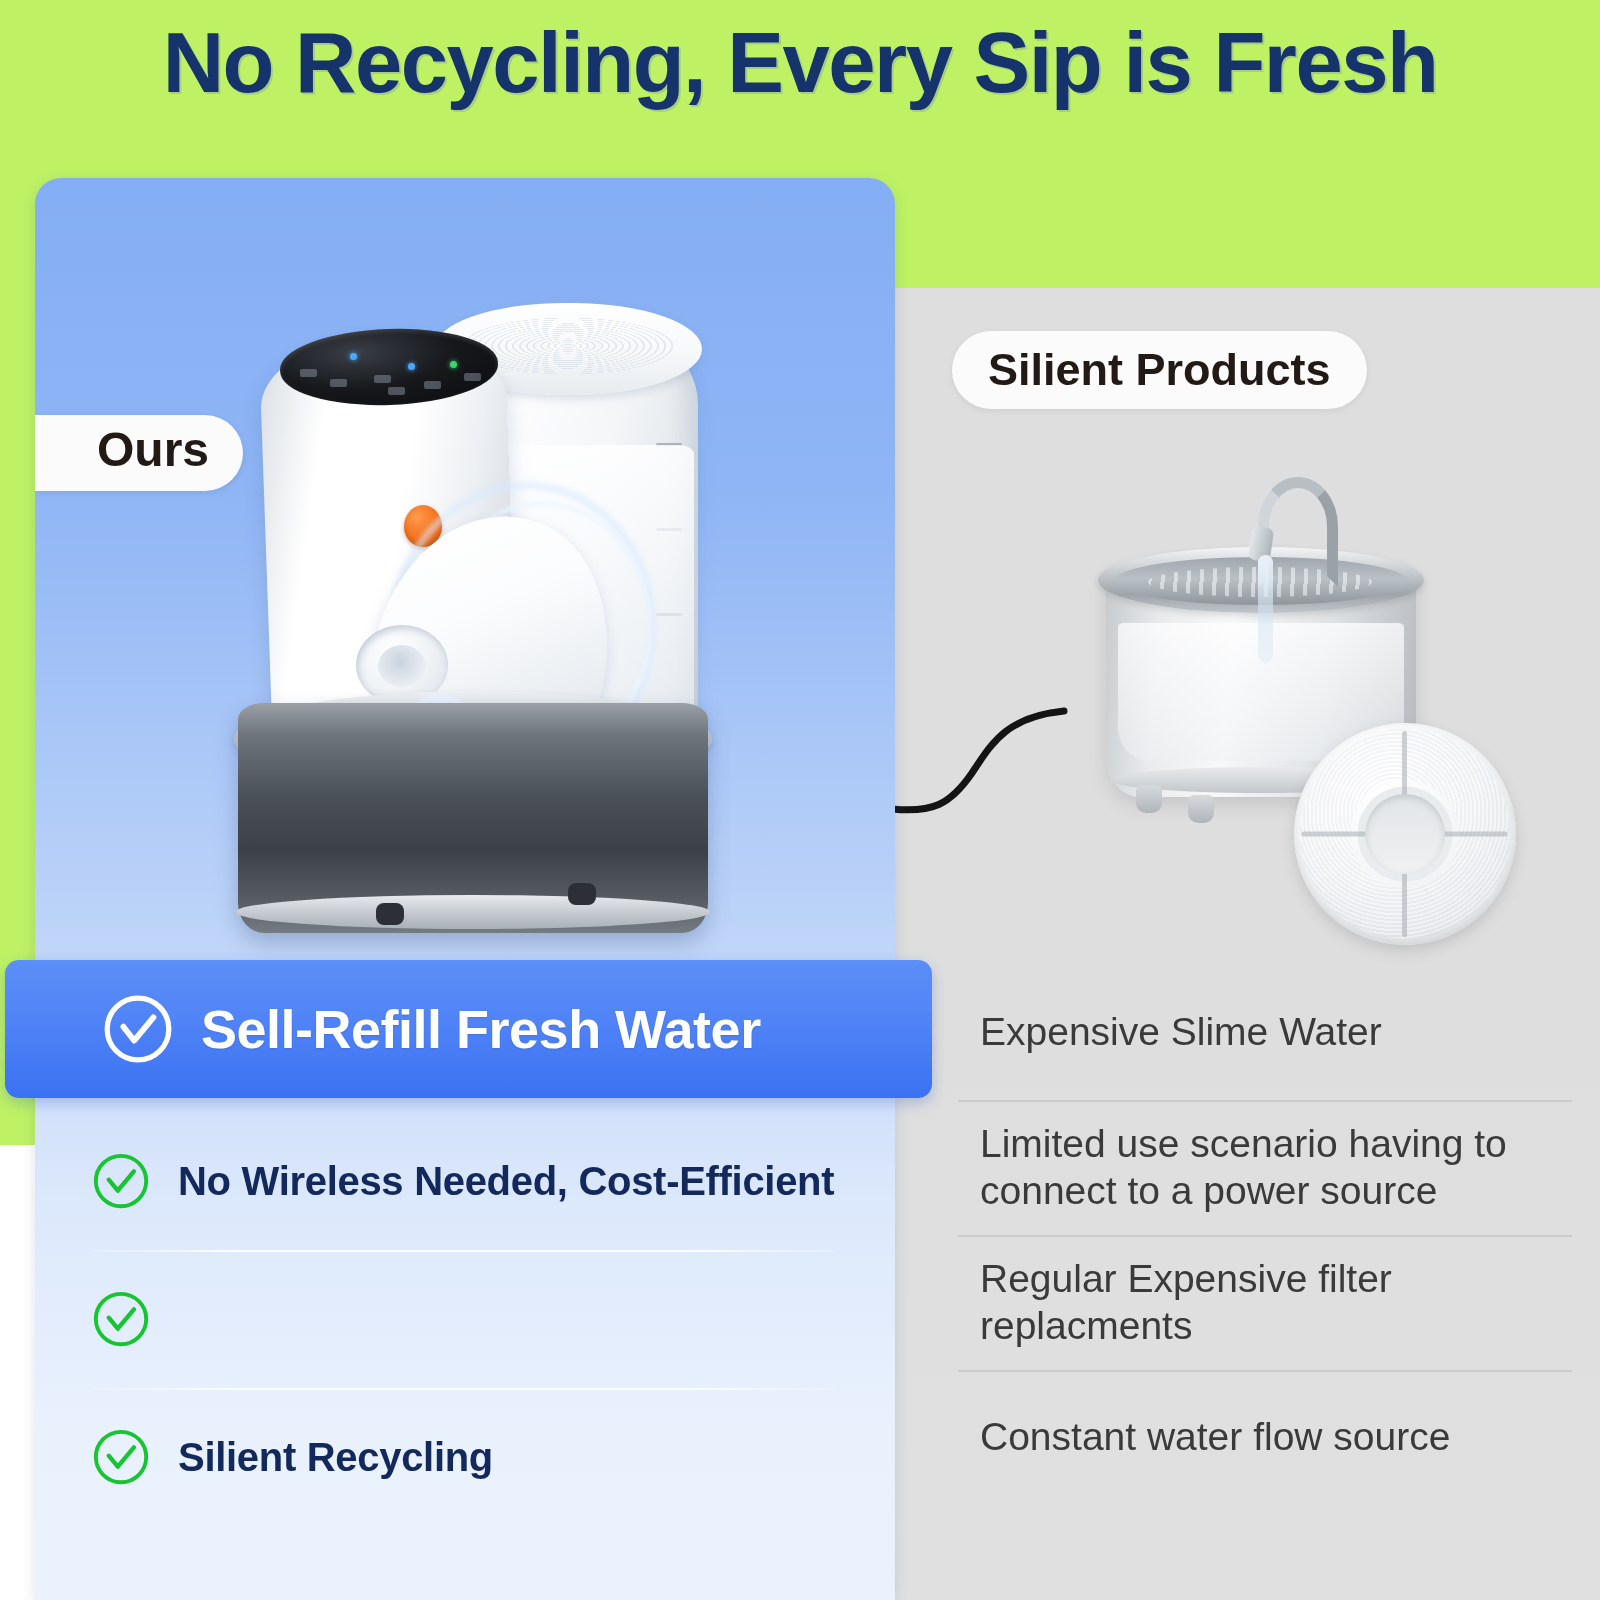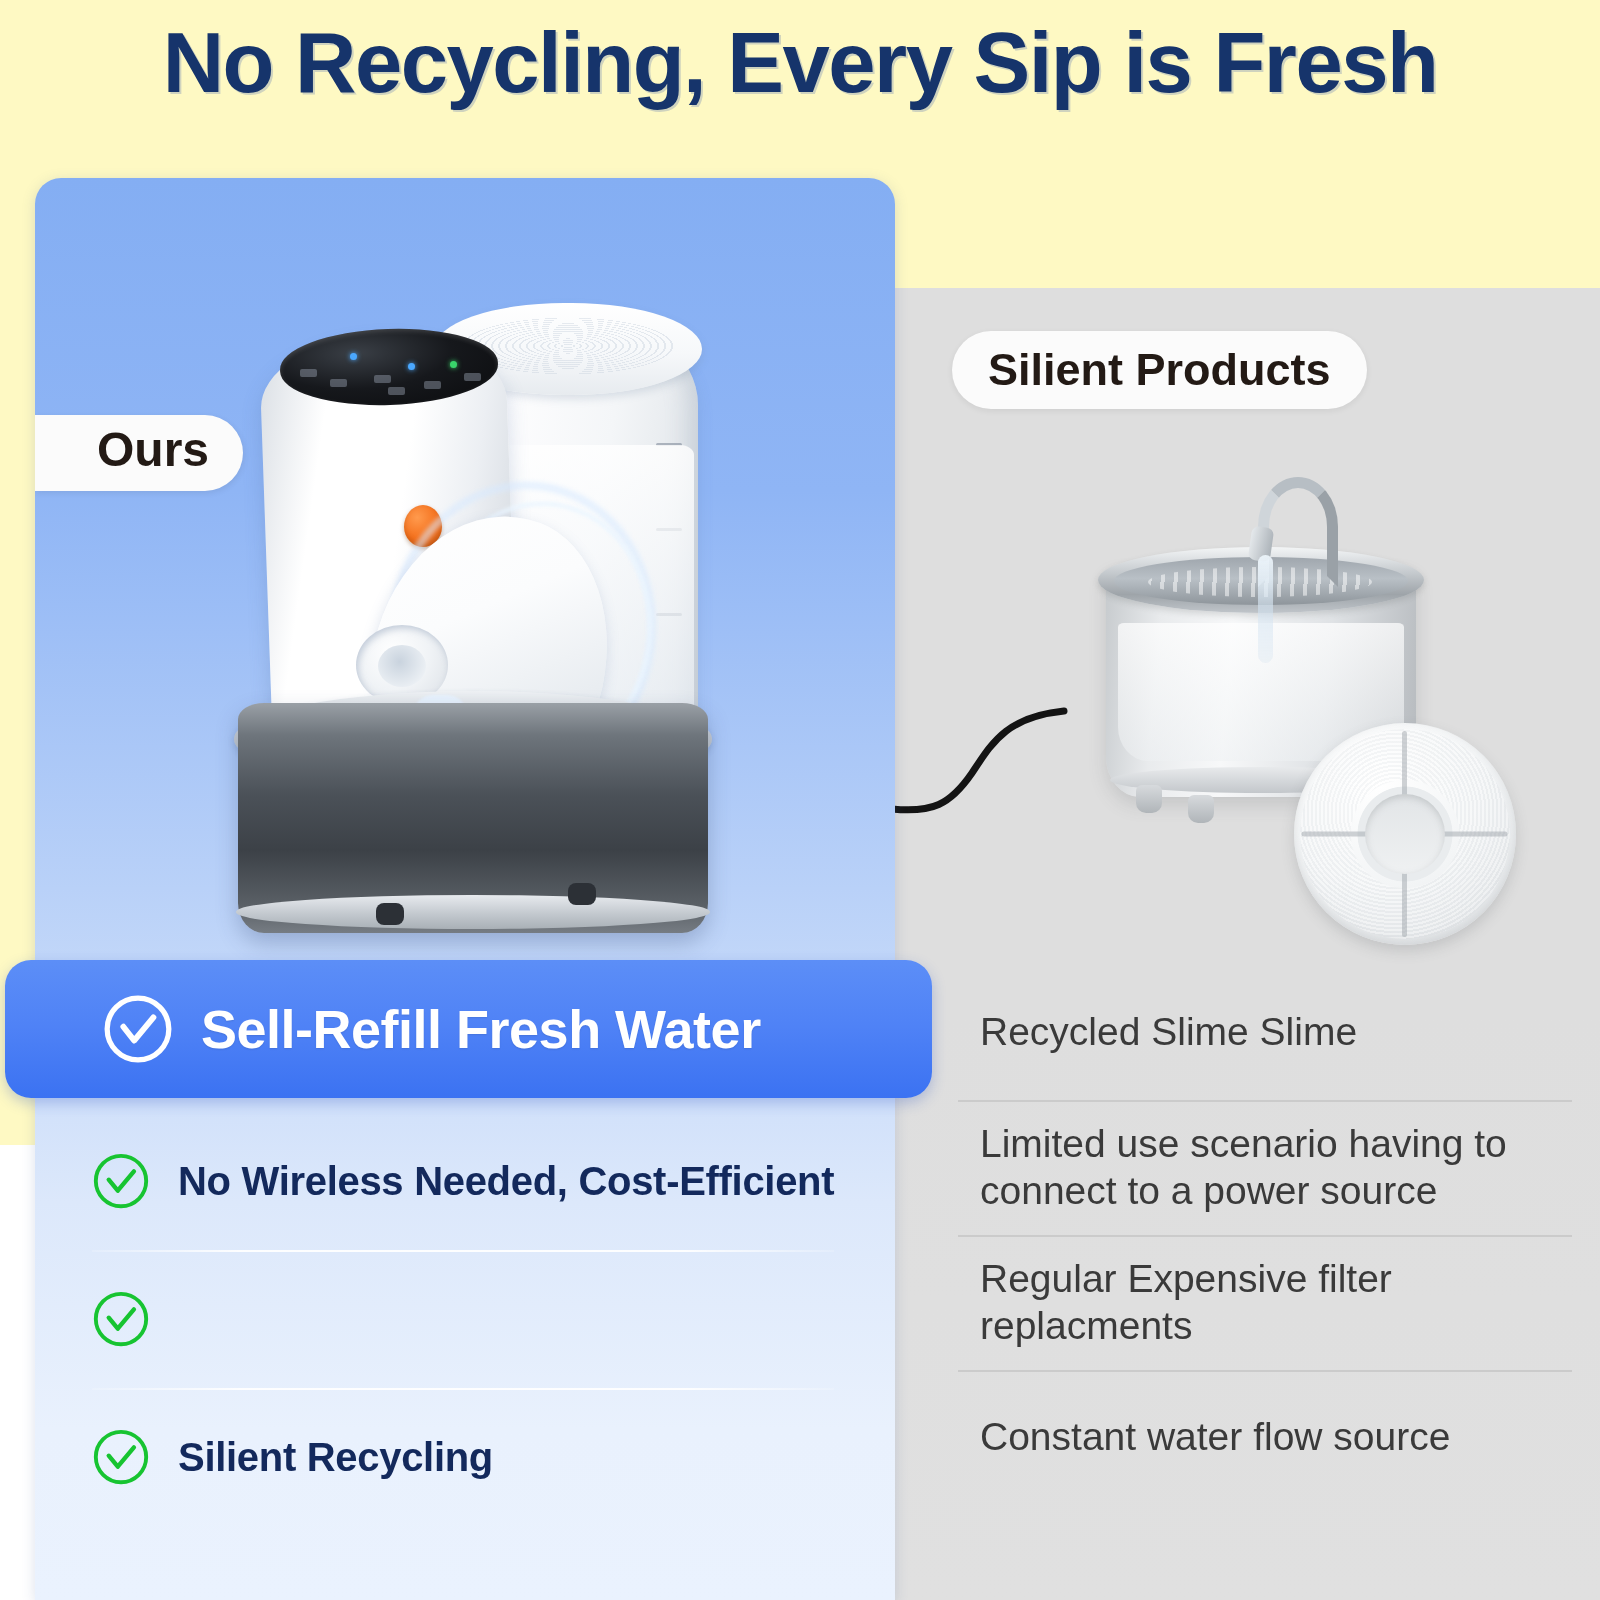--- a/index.html
+++ b/index.html
@@ -2,21 +2,21 @@
 <html><head>
 <meta charset="utf-8">
 <style>
   * { margin:0; padding:0; box-sizing:border-box; }
   html, body {
     width:1600px; height:1600px;
     background:#ffffff;
     font-family:"Liberation Sans", sans-serif;
     overflow:hidden;
   }
-  #root { position:relative; width:1600px; height:1145px; background:#fef9c3; }
+  #root { position:relative; width:1600px; height:1145px; background:#bef264; }
 
   
   .page-title {
     position:absolute; left:0; top:14px; width:1600px;
     text-align:center;
     font-size:85px; font-weight:bold;
     letter-spacing:-1.5px;
     color:#16346b;
     text-shadow:2px 2px 0 rgba(120,140,180,.35);
     white-space:nowrap;
@@ -56,21 +56,21 @@
     border-radius:0 40px 40px 0;
     font-size:48px; font-weight:bold; color:#231a15;
     box-shadow:1px 2px 6px rgba(0,0,0,.08);
     white-space:nowrap;
   }
 
   
   .highlight-bar {
     position:absolute; left:5px; top:960px;
     width:927px; height:138px;
-    border-radius:26px;
+    border-radius:14px;
     background:linear-gradient(180deg,#5c8ef7 0%,#4f82f6 48%,#3b72f2 100%);
     box-shadow:0 5px 14px rgba(40,80,190,.28);
     display:flex; align-items:center;
     padding-left:96px;
   }
   .highlight-bar .hl-text {
     font-size:54px; font-weight:bold; color:#ffffff;
     letter-spacing:-.5px; margin-left:26px; white-space:nowrap;
     text-shadow:0 1px 2px rgba(0,0,0,.10);
   }
@@ -363,21 +363,21 @@
       <div class="seam"></div>
       <div class="seam s2"></div>
       <div class="hole"></div>
     </div>
   </div>
 
   <div class="label-normal">Silient Products</div>
 
   <div class="right-list">
     <div class="rrow">
-      <div class="rrow-text">Recycled Slime Slime</div>
+      <div class="rrow-text">Expensive Slime Water</div>
     </div>
     <div class="rrow">
       <div class="rrow-text">Limited use scenario having to connect to a power source</div>
     </div>
     <div class="rrow">
       <div class="rrow-text">Regular Expensive filter replacments</div>
     </div>
     <div class="rrow">
       <div class="rrow-text">Constant water flow source</div>
     </div>

